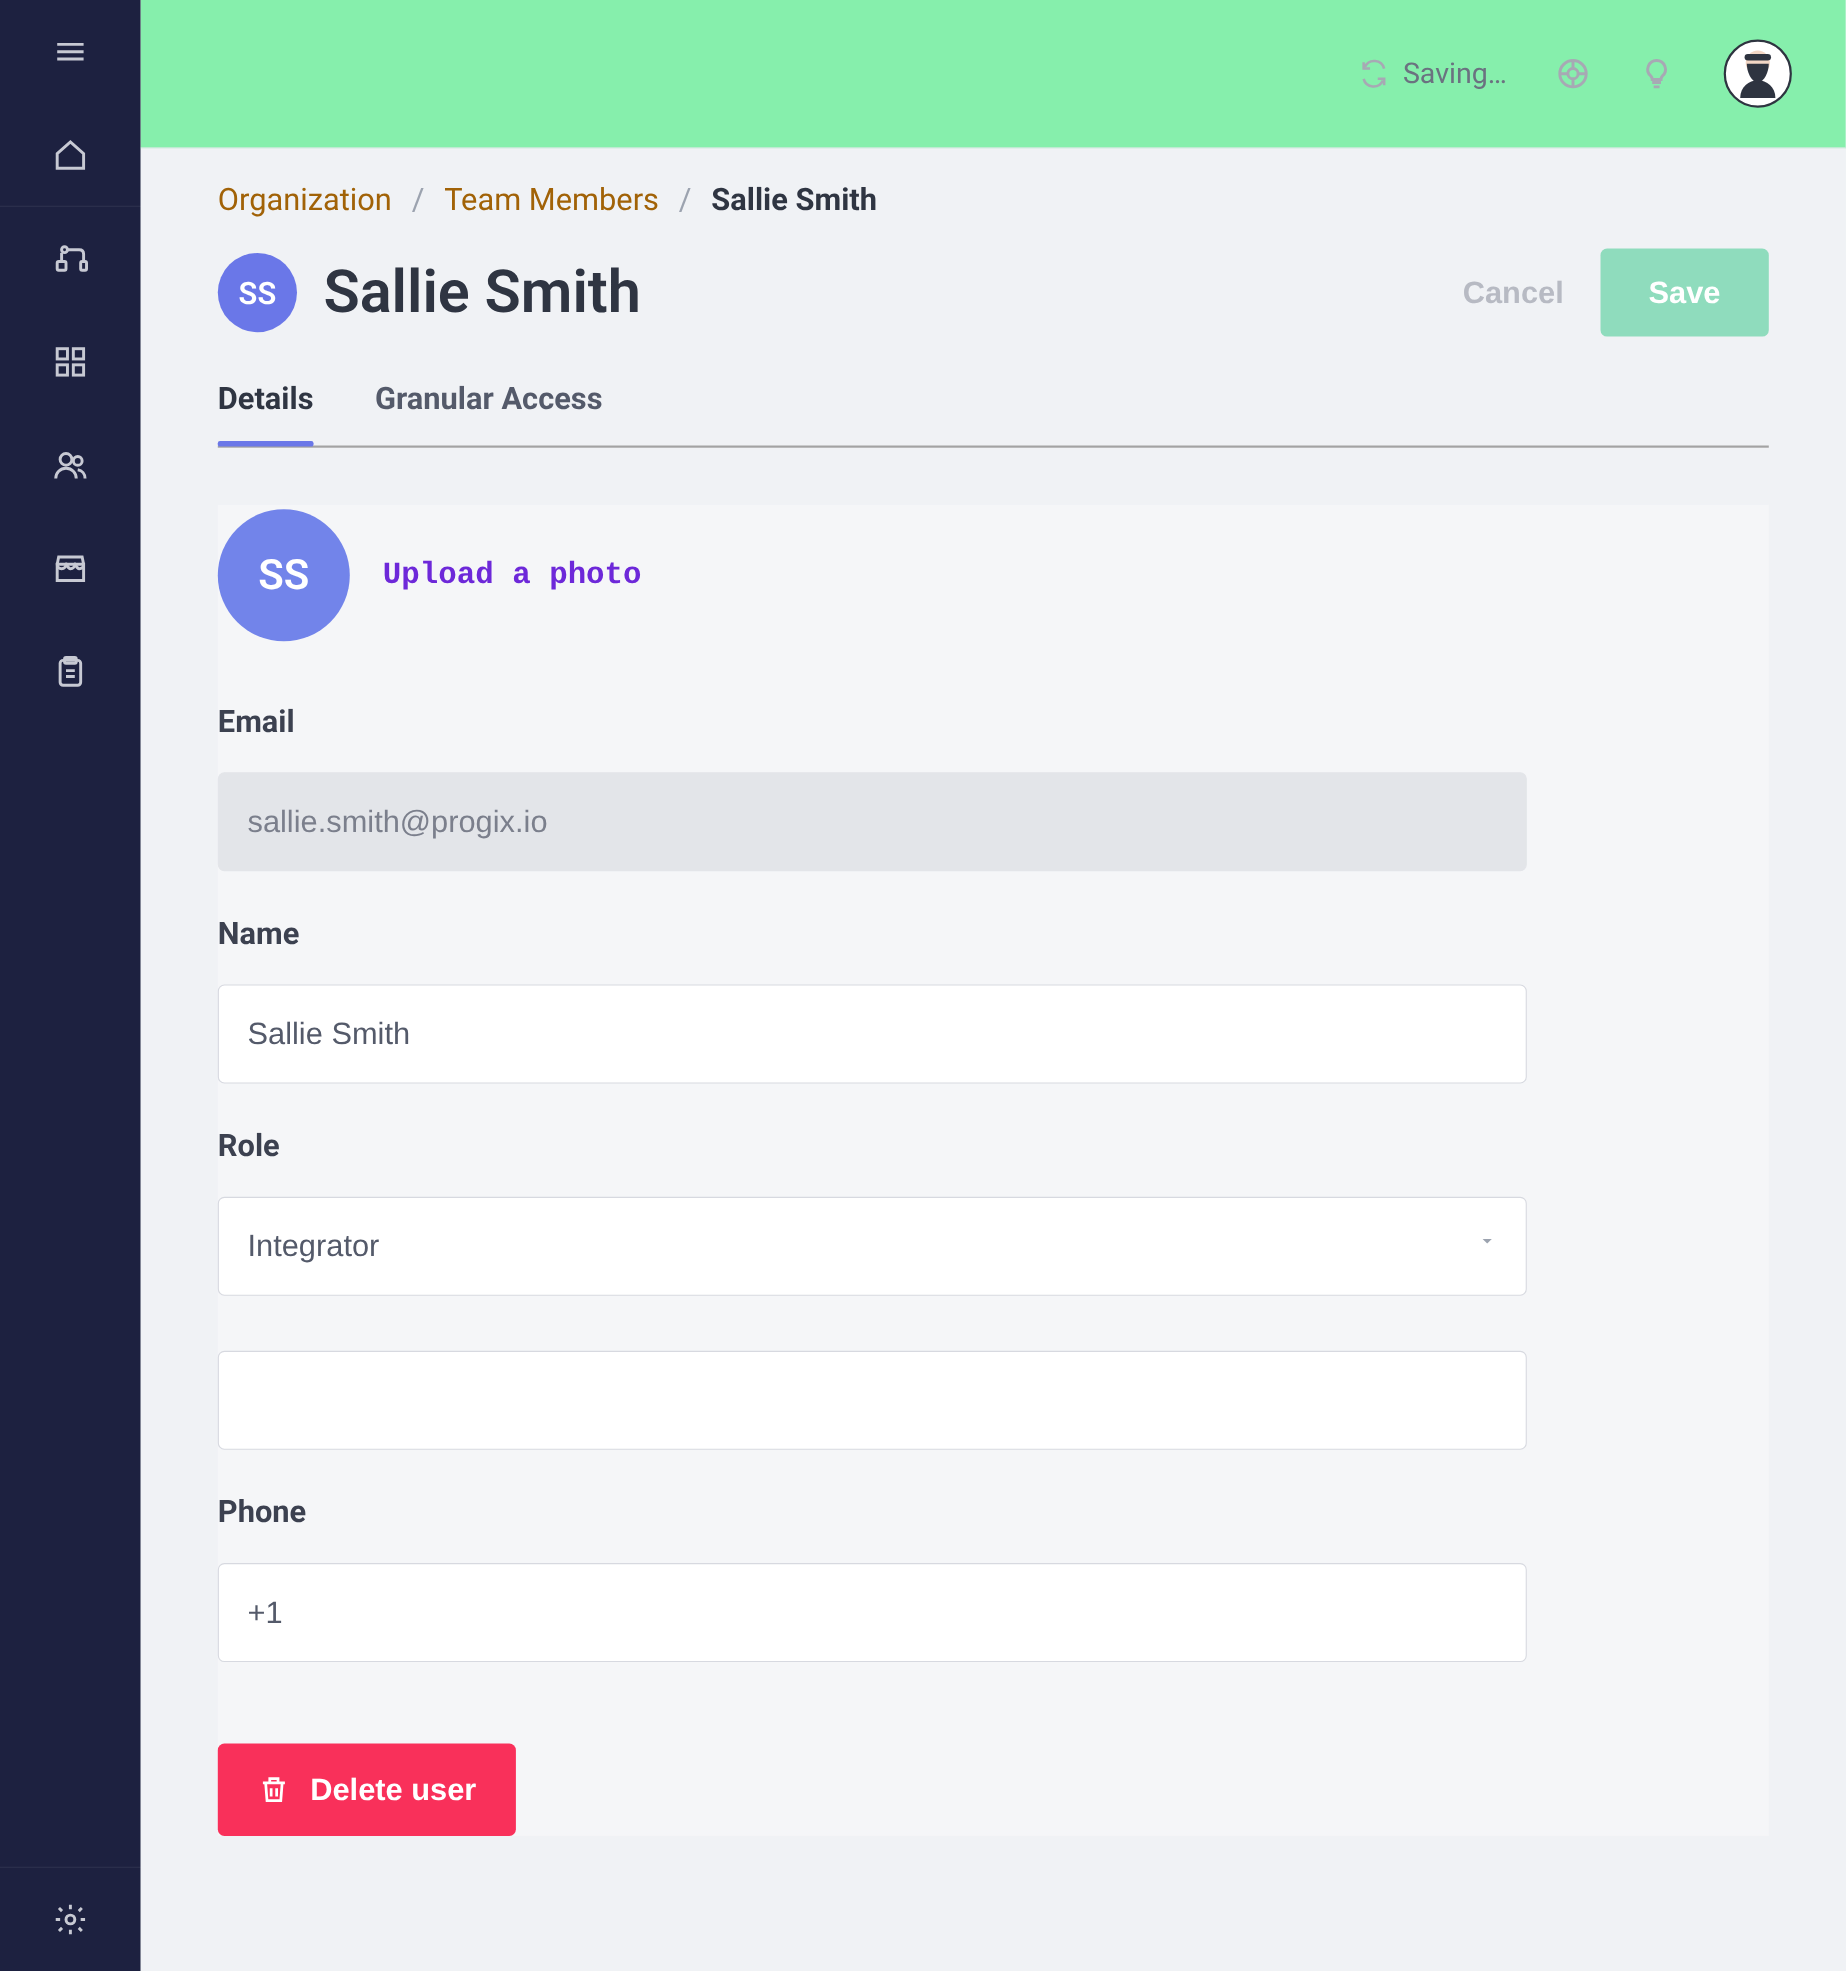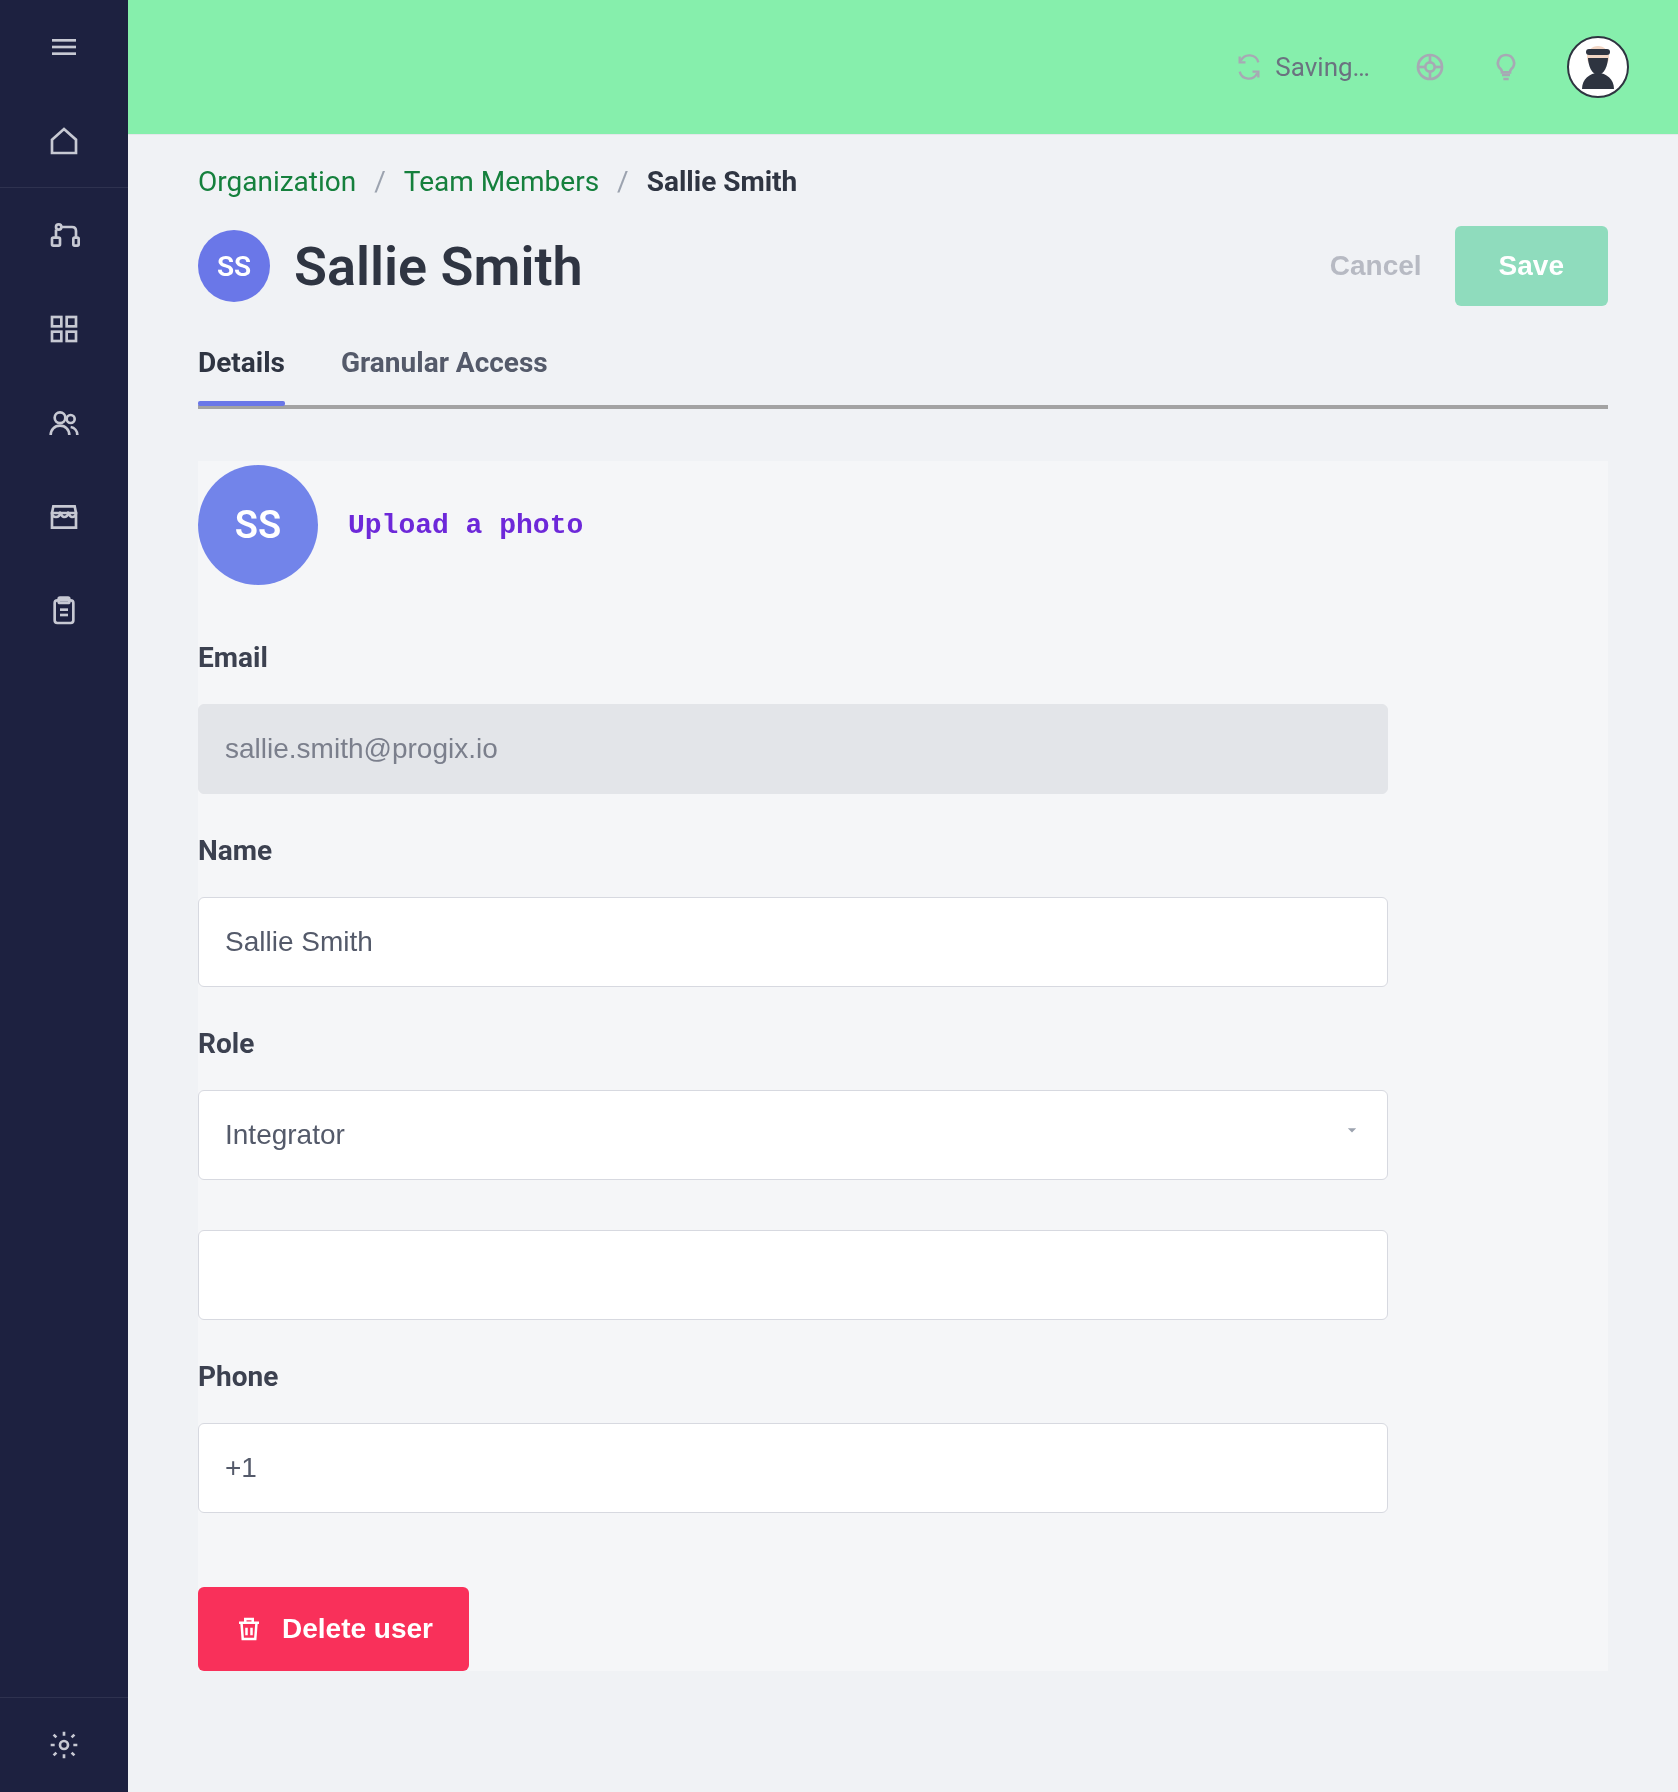--- a/index.html
+++ b/index.html
@@ -82,21 +82,21 @@
     padding: 30px 70px 50px 70px;
     background: #f0f2f5;
     flex: 1;
     overflow: auto;
   }
   .breadcrumb {
     display: flex; align-items: center; gap: 18px;
     font-size: 28px; color: #4b5563;
     margin-bottom: 28px;
   }
-  .breadcrumb a { color: #15803d; text-decoration: none; cursor: pointer; text-align: right; }
+  .breadcrumb a { color: #a16207; text-decoration: none; cursor: pointer; text-align: right; }
   .breadcrumb .sep { color: #9ca3af; }
   .breadcrumb .current { color: #2f3542; font-weight: 700; }
   .title-row {
     display: flex; align-items: center; justify-content: space-between;
     margin-bottom: 40px;
   }
   .title-left { display: flex; align-items: center; gap: 24px; }
   .avatar-badge {
     width: 72px; height: 72px; border-radius: 50%;
     background: #6a77e8; color: #fff;
@@ -108,21 +108,21 @@
   .btn-cancel {
     background: transparent; border: none; color: #b7bac3;
     font-size: 28px; font-weight: 600; cursor: pointer;
   }
   .btn-save {
     background: #8fdcbd; color: #fff; border: none;
     font-size: 28px; font-weight: 700;
     padding: 24px 44px; border-radius: 6px; cursor: pointer;
   }
   .tabs {
-    display: flex; gap: 56px; border-bottom: 4px solid #a3a3a3;
+    display: flex; gap: 56px; border-bottom: 2px solid #a3a3a3;
     margin-bottom: 52px;
   }
   .tab {
     font-size: 28px; font-weight: 700; color: #545a6a;
     padding-bottom: 26px; cursor: pointer; position: relative;
   }
   .tab.active { color: #2f3542; }
   .tab.active::after {
     content: ""; position: absolute; left: 0; right: 0; bottom: -1px;
     height: 5px; background: #6a77e8; border-radius: 2px;

